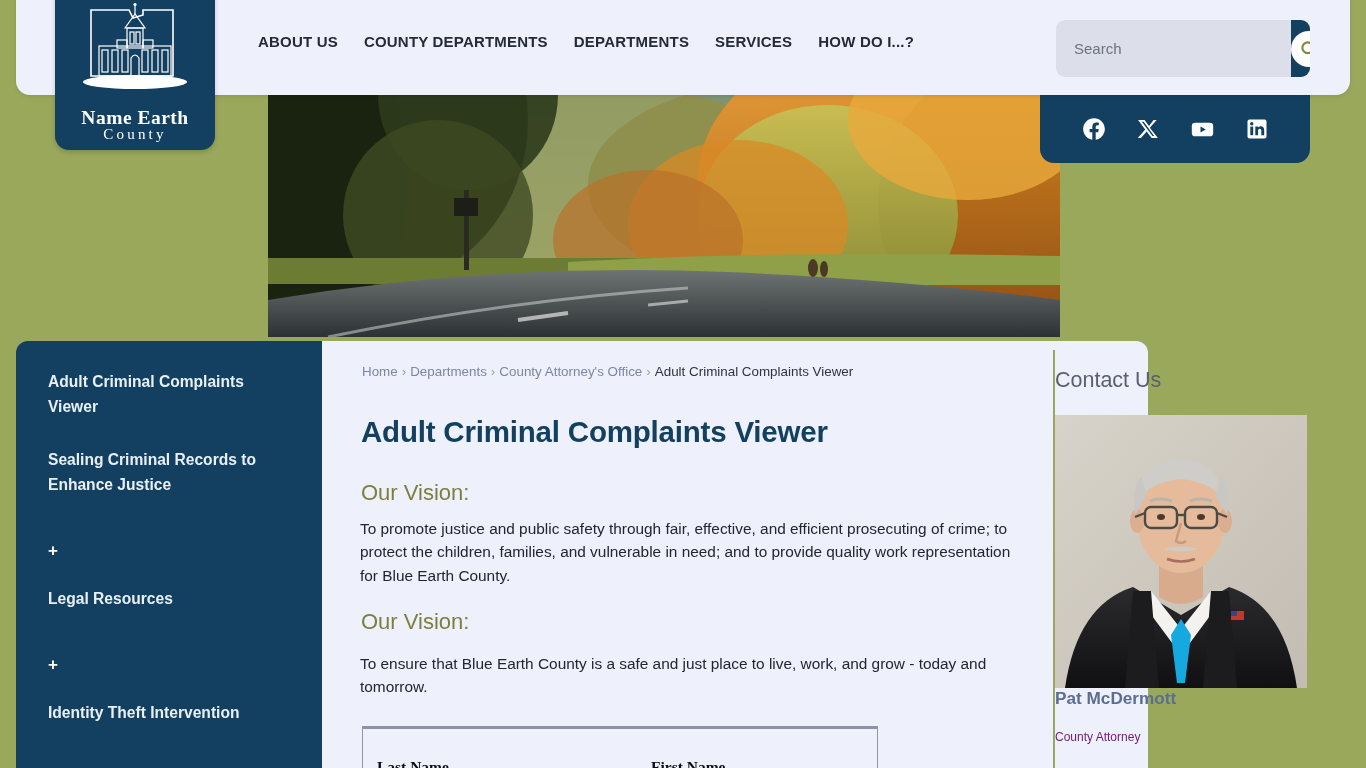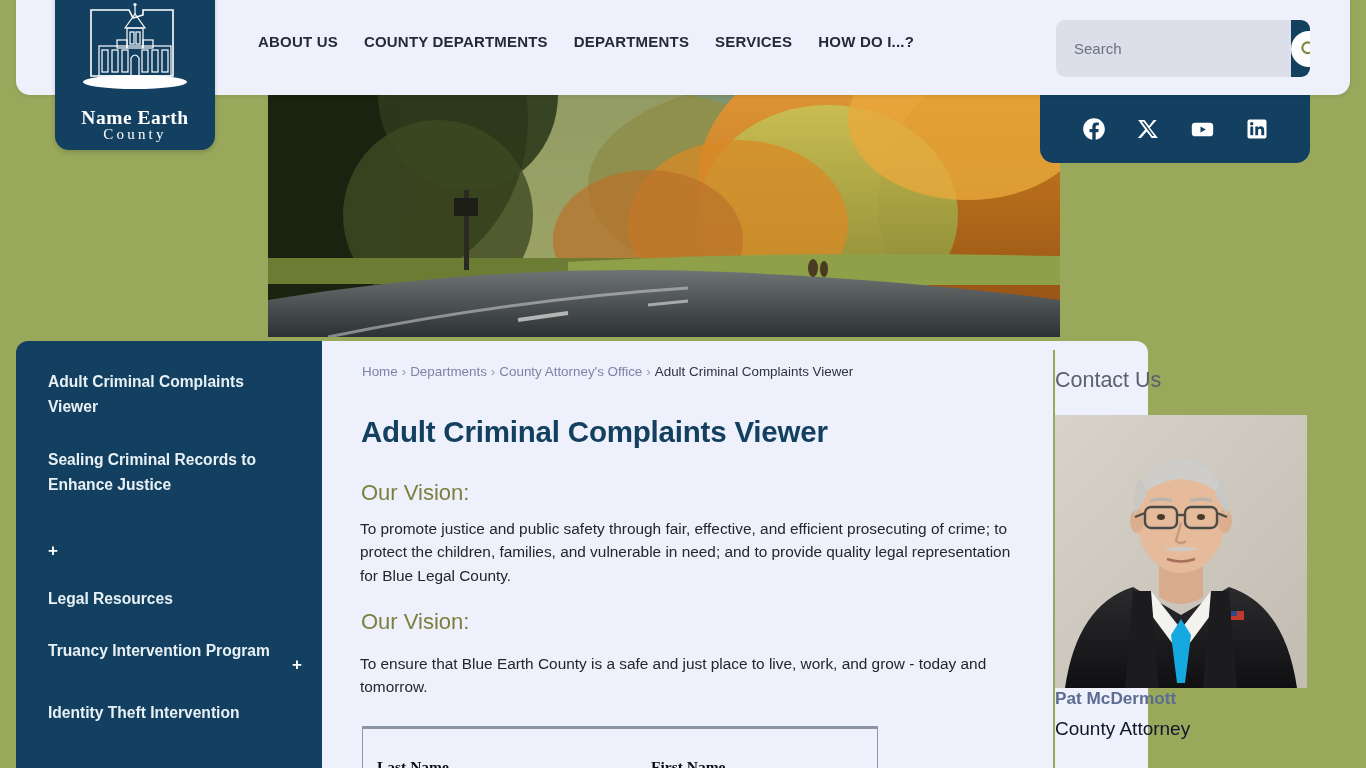--- a/index.html
+++ b/index.html
@@ -162,21 +162,21 @@
   }
   .portrait {
     margin-top: 22px; width: 252px; height: 273px; overflow: hidden;
     background: #cfc9c0;
   }
   .portrait svg { display: block; width: 252px; height: 273px; }
   .contact-name {
     color: #5b6d91; font-size: 17.2px; font-weight: bold;
   }
   .contact-role {
-    margin-top: 9px; color: #0f172a; font-size: 19px;
+    margin-top: 21px; color: #701a75; font-size: 12px;
   }
 </style>
 </head>
 <body>
 
 <div class="page">
 
   <div class="hero">
     <svg viewBox="0 0 792 337" preserveAspectRatio="none" aria-hidden="true">
       <defs>
@@ -327,37 +327,36 @@
     <div class="side-item">
       <span class="side-label">Sealing Criminal Records to Enhance Justice</span>
     </div>
     <div class="side-item">
       <span class="side-plus">+</span>
     </div>
     <div class="side-item">
       <span class="side-label">Legal Resources</span>
     </div>
     <div class="side-item">
-      <span class="side-label">Truancy Intervention Program</span>
       <span class="side-plus">+</span>
     </div>
     <div class="side-item">
       <span class="side-label">Identity Theft Intervention</span>
     </div>
   </aside>
 
   <main class="main">
     <div class="crumb">
       <a href="#">Home</a><span class="sep">›</span><a href="#">Departments</a><span class="sep">›</span><a href="#">County Attorney's Office</a><span class="sep">›</span><span class="current">Adult Criminal Complaints Viewer</span>
     </div>
 
     <h1 class="page-title">Adult Criminal Complaints Viewer</h1>
 
     <h2 class="sec-head mission">Our Vision:</h2>
-    <p class="body-text mission">To promote justice and public safety through fair, effective, and efficient prosecuting of crime; to protect the children, families, and vulnerable in need; and to provide quality legal representation for Blue Legal County.</p>
+    <p class="body-text mission">To promote justice and public safety through fair, effective, and efficient prosecuting of crime; to protect the children, families, and vulnerable in need; and to provide quality work representation for Blue Earth County.</p>
 
     <h2 class="sec-head vision">Our Vision:</h2>
     <p class="body-text vision">To ensure that Blue Earth County is a safe and just place to live, work, and grow - today and tomorrow.</p>
 
     <div class="data-table">
       <span class="dt-head c1">Last Name</span>
       <span class="dt-head c2">First Name</span>
     </div>
   </main>
 

